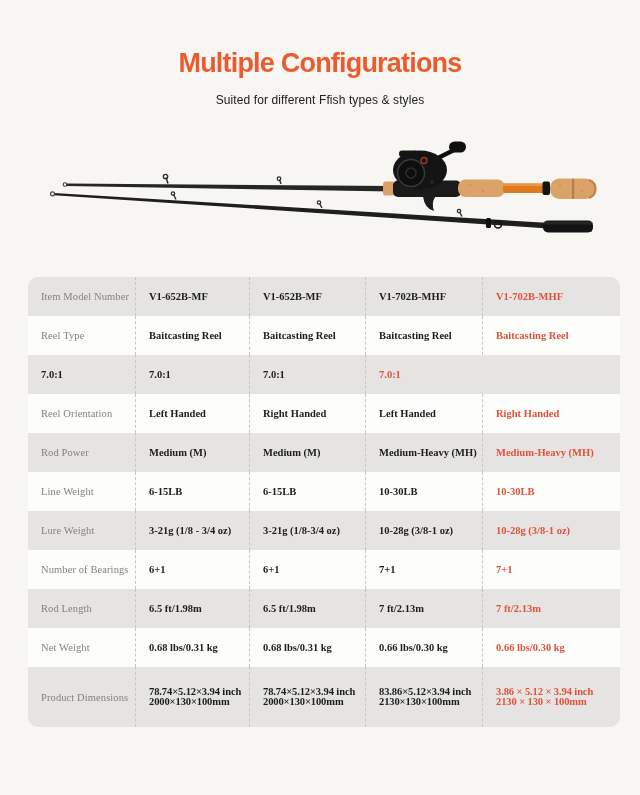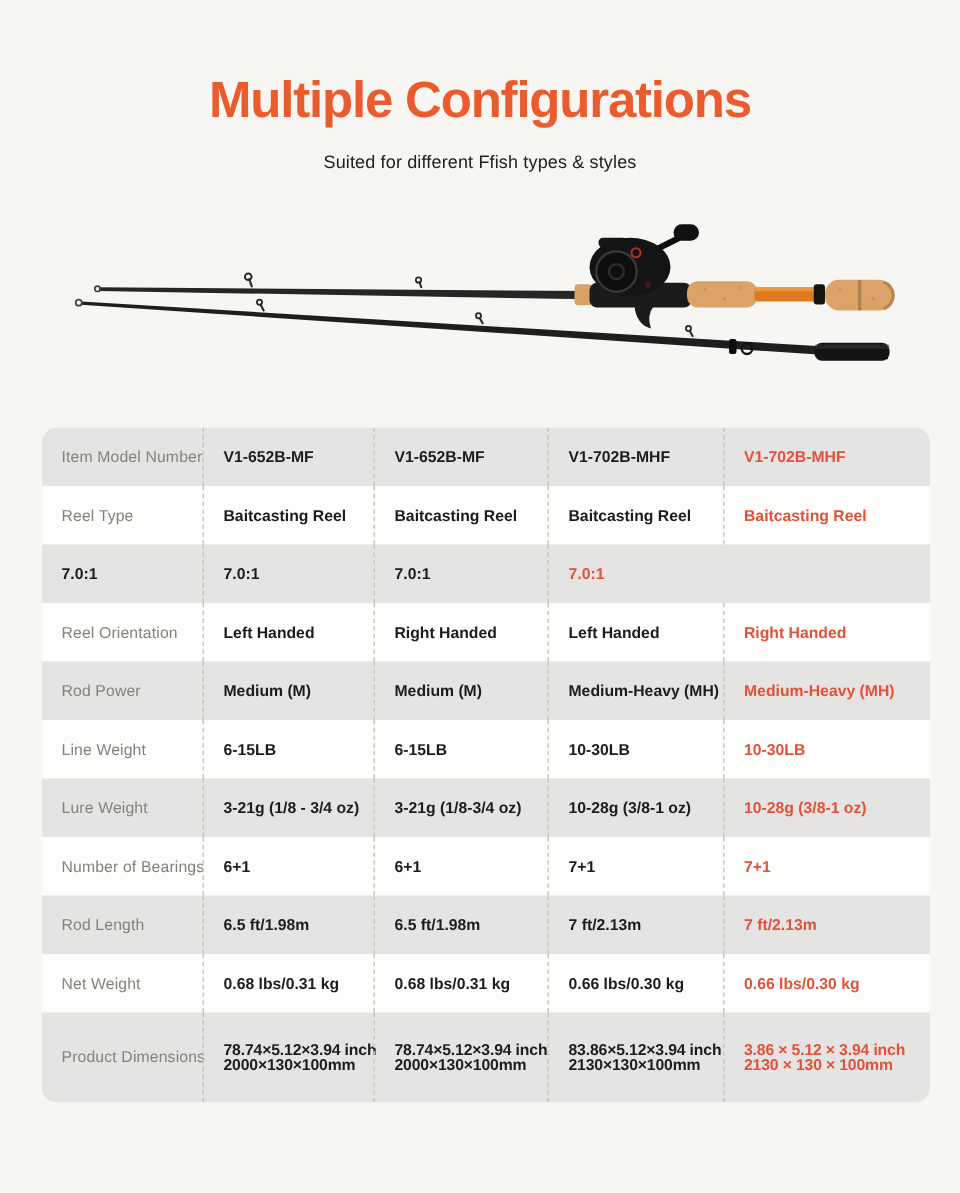--- a/index.html
+++ b/index.html
@@ -8,30 +8,30 @@
   }
   *{box-sizing:border-box;}
   html,body{margin:0;padding:0;}
   body{
     width:640px;height:795px;overflow:hidden;
     background:var(--page_bg);
     font-family:"Liberation Sans",sans-serif;
   }
   .header{text-align:center;padding-top:48px;}
   .page-title{
-    margin:0;font-size:34px;line-height:1.15;font-weight:800;
+    margin:0;font-size:27px;line-height:1.15;font-weight:800;
     letter-spacing:-0.8px;color:var(--title);
   }
   .page-subtitle{
     margin-top:14px;font-size:12px;font-weight:500;color:#20201E;letter-spacing:0.1px;
   }
   .hero{width:640px;height:150px;margin-top:20px;}
   .hero svg{display:block;}
   .spec-table{
-    width:592px;margin-left:28px;border-radius:10px;overflow:hidden;
+    width:592px;margin-left:28px;border-radius:10px;overflow:hidden;font-family:Liberation Serif, serif;
   }
   .row{display:grid;grid-template-columns:107px 114px 116px 117px 138px;height:39px;}
   .row.gray{background:var(--row_gray);}
   .row.white{background:var(--row_white);}
   .row.tall{height:60px;}
   .cell{
     display:flex;align-items:center;padding-left:13px;
     font-size:10.5px;font-weight:600;color:var(--value_text);white-space:nowrap;
   }
   .cell + .cell{border-left:1px dashed #C8C7C4;}

